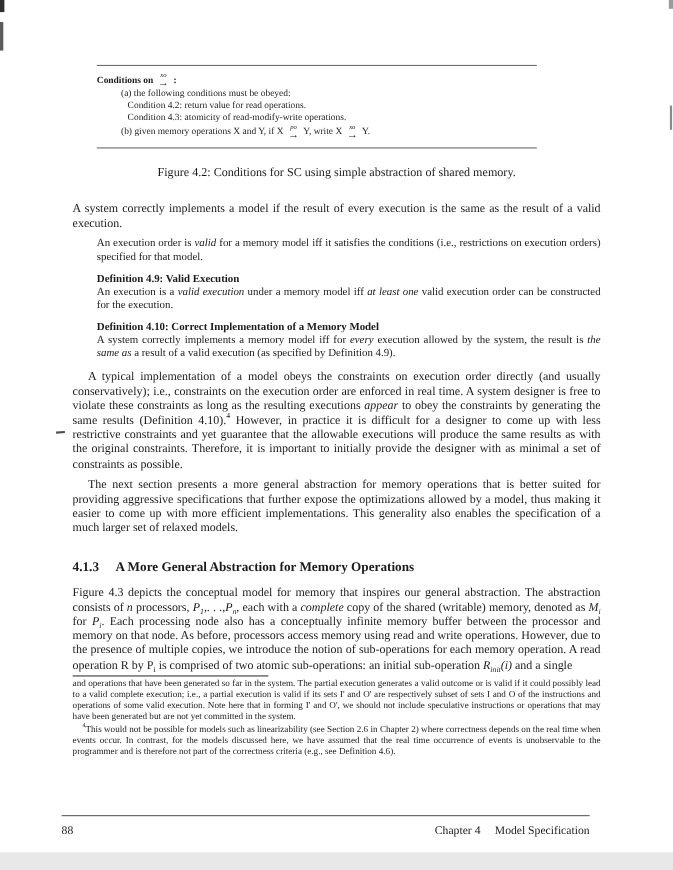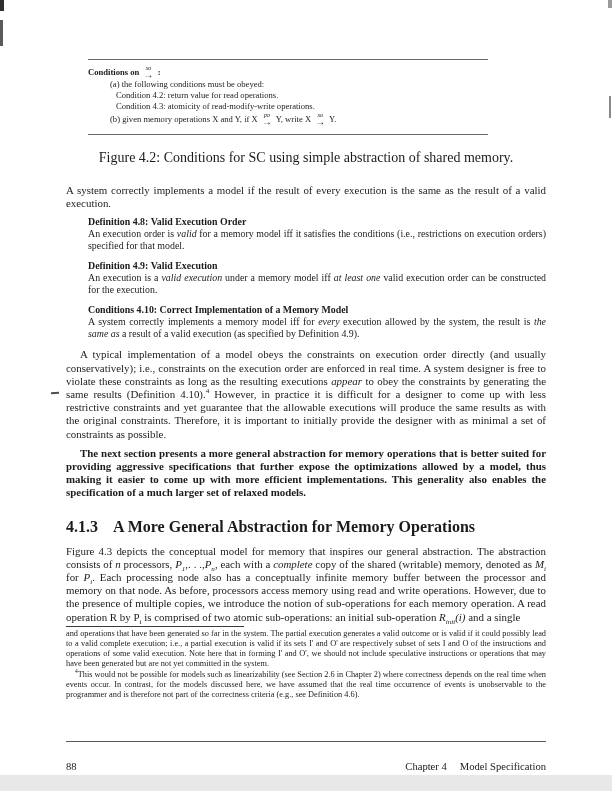--- a/index.html
+++ b/index.html
@@ -20,49 +20,49 @@
   }
   .fb-title { font-weight:bold; line-height:13px; }
   .fb-line-a { margin-left:22px; }
   .fb-cond   { margin-left:28px; }
   .fb-line-b { margin-left:22px; line-height:14px; }
 
   .rel-arrow { display:inline-block; text-align:center; vertical-align:-3px; margin:0 2px; }
   .rel-arrow .lbl   { display:block; font-style:italic; font-size:6px; line-height:5px; font-weight:normal; }
   .rel-arrow .glyph { display:block; font-size:10px; line-height:7px; font-weight:normal; }
 
-  .fig-caption { margin-top:16px; text-align:center; font-size:14px; line-height:13px; }
+  .fig-caption { margin-top:16px; text-align:center; font-size:11px; line-height:13px; }
 
   
   .para { font-size:10.9px; line-height:13.2px; text-align:justify; }
   .p-intro   { margin-top:20px; }
   .p-typical { margin-top:8px;  text-indent:14px; }
-  .p-next    { margin-top:6px;  text-indent:14px;font-weight:bold; }
+  .p-next    { margin-top:6px;  text-indent:14px; }
   .p-fig43   { margin-top:10px; }
 
   .defs { margin:6px 0 0 22px; width:458px; }
   .def  { margin-bottom:8px; }
   .def-title { font-weight:bold; font-size:9.9px; line-height:12px; }
   .def-body  { font-size:9.9px; line-height:12px; text-align:justify; }
 
-  .section-heading { margin-top:19px; font-size:16px; font-weight:bold; line-height:16px; }
+  .section-heading { margin-top:19px; font-size:12px; font-weight:bold; line-height:16px; }
   .section-heading .num { display:inline-block; margin-right:15px; }
 
   
   .fn-rule { margin-top:2px; width:178px; border-top:1px solid #3a3a3a; }
   .footnote { font-size:8.3px; line-height:9.9px; text-align:justify; margin-top:2px; }
   .fn-note4 { text-indent:9px; }
 
   sup { font-size:65%; line-height:0; vertical-align:super; }
   sub { font-size:65%; line-height:0; vertical-align:sub; }
 
   
   .footer {
-    position:absolute; left:66px; top:741px; width:480px;
-    border-top:1.2px solid #5a5a5a; padding-top:18px;
+    position:absolute; left:56px; top:741px; width:480px;
+    border-top:1.2px solid #5a5a5a; padding-top:7px;
     display:flex; justify-content:space-between;
     font-size:10.6px; line-height:13px;
   }
   .footer-right span { margin-left:13px; }
 
   
   .artifact { position:absolute; }
   .a-tl1 { left:0; top:0;    width:4px; height:11px; background:#2f2f2f; }
   .a-tl2 { left:0; top:20px; width:3px; height:26px; background:#5b5b5b; }
   .a-tr  { left:608px; top:0;    width:4px; height:8px;  background:#9a9a9a; }
@@ -93,29 +93,28 @@
         <span>(b) given memory operations X and Y, if X </span><span class="rel-arrow"><span class="lbl">po</span><span class="glyph">→</span></span><span> Y, write X </span><span class="rel-arrow"><span class="lbl">xo</span><span class="glyph">→</span></span><span> Y.</span>
       </div>
     </div>
 
     <div class="fig-caption">Figure 4.2: Conditions for SC using simple abstraction of shared memory.</div>
 
     <div class="para p-intro">A system correctly implements a model if the result of every execution is the same as the result of a valid execution.</div>
 
     <div class="defs">
       <div class="def">
-        <div class="def-title">Definition 4.8: Valid Execution Order</div>
         <div class="def-body"><span>An </span><span style="">execution order</span><span> is </span><span style="font-style: italic;">valid</span><span> for a memory model iff it satisfies the conditions (i.e., restrictions on execution orders) specified for that model.</span></div>
       </div>
       <div class="def">
         <div class="def-title">Definition 4.9: Valid Execution</div>
         <div class="def-body"><span>An execution is a </span><span style="font-style: italic;">valid execution</span><span> under a memory model iff </span><span style="font-style: italic;">at least one</span><span> valid execution order can be constructed for the execution.</span></div>
       </div>
       <div class="def">
-        <div class="def-title">Conditions 4.10: Correct Implementation of a Memory Model</div>
+        <div class="def-title">Definition 4.10: Correct Implementation of a Memory Model</div>
         <div class="def-body"><span>A system correctly implements a memory model iff for </span><span style="font-style: italic;">every</span><span> execution allowed by the system, the result is </span><span style="font-style: italic;">the same as</span><span> a result of a valid execution (as specified by Definition 4.9).</span></div>
       </div>
     </div>
 
     <div class="para p-typical"><span>A typical implementation of a model obeys the constraints on execution order directly (and usually conservatively); i.e., constraints on the execution order are enforced in real time. A system designer is free to violate these constraints as long as the resulting executions </span><span style="font-style: italic;">appear</span><span> to obey the constraints by generating the same results (Definition 4.10).</span><sup>4</sup><span> However, in practice it is difficult for a designer to come up with less restrictive constraints and yet guarantee that the allowable executions will produce the same results as with the original constraints. Therefore, it is important to initially provide the designer with as minimal a set of constraints as possible.</span></div>
 
     <div class="para p-next">The next section presents a more general abstraction for memory operations that is better suited for providing aggressive specifications that further expose the optimizations allowed by a model, thus making it easier to come up with more efficient implementations. This generality also enables the specification of a much larger set of relaxed models.</div>
 
     <div class="section-heading">
       <span class="num">4.1.3</span><span>A More General Abstraction for Memory Operations</span>

